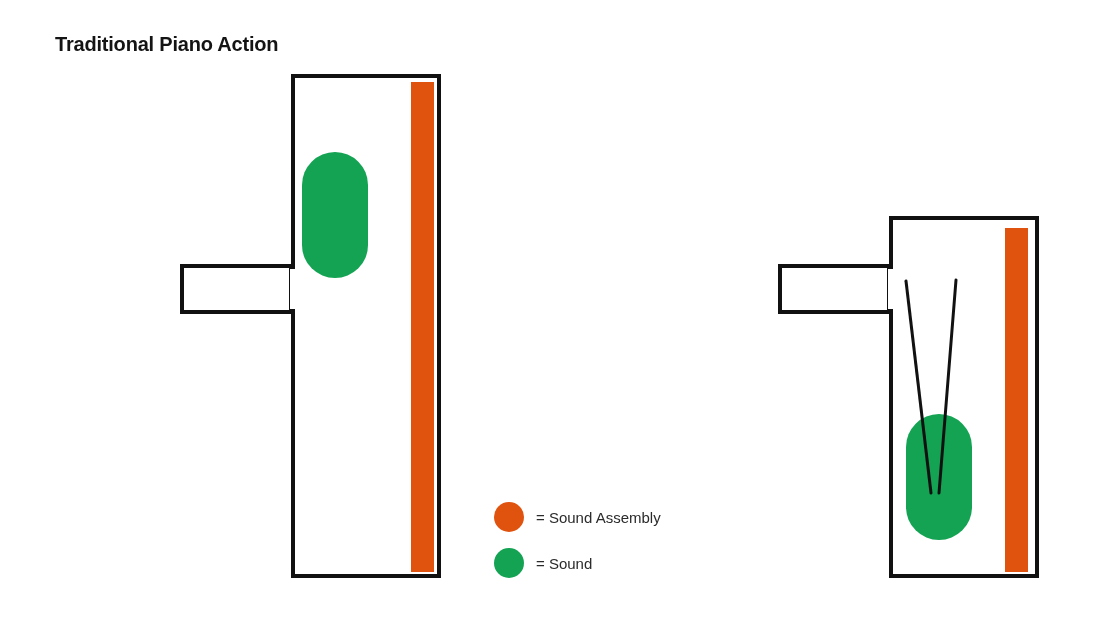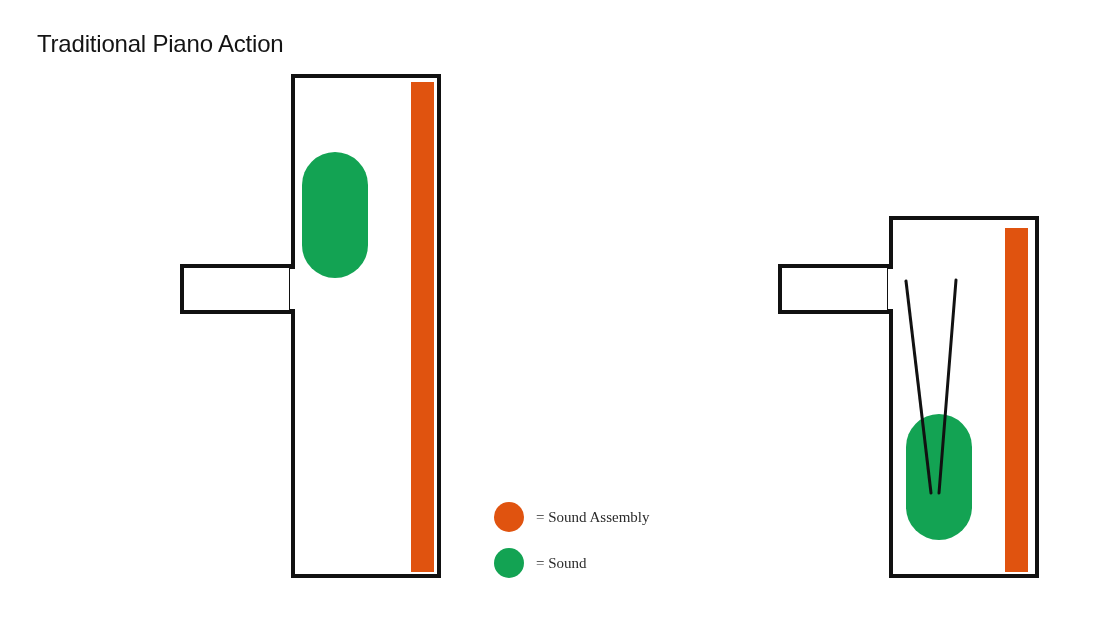--- a/index.html
+++ b/index.html
@@ -16,26 +16,27 @@
     width: 1100px;
     height: 619px;
     background: #ffffff;
     overflow: hidden;
   }
 
   
   .diagram-title {
     position: absolute;
     font-family: "Liberation Sans", sans-serif;
-    font-weight: normal;
-    font-size: 24px;
+    font-weight: bold;
+    font-size: 20px;
     line-height: 26px;
     letter-spacing: -0.2px;
     color: #141414;
     white-space: nowrap;
+    margin-left: 18px;
   }
   #title-left  { left: 37px;  top: 31px; }
   #title-right { left: 726px; top: 31px; }
 
   
   .cabinet {
     position: absolute;
     box-sizing: border-box;
     background: #ffffff;
     border: 4px solid #111111;
@@ -79,21 +80,21 @@
   .legend-swatch {
     width: 30px;
     height: 30px;
     border-radius: 50%;
     flex: 0 0 auto;
   }
   .legend-swatch.sound  { background: #E0530F; }
   .legend-swatch.action { background: #13A353; }
   .legend-label {
     margin-left: 12px;
-    font-family: Liberation Serif, serif;
+    font-family: Liberation Sans, sans-serif;
     font-size: 15px;
     color: #2b2b2b;
     white-space: nowrap;
   }
 </style>
 </head>
 <body>
 
 <div id="canvas">
 

